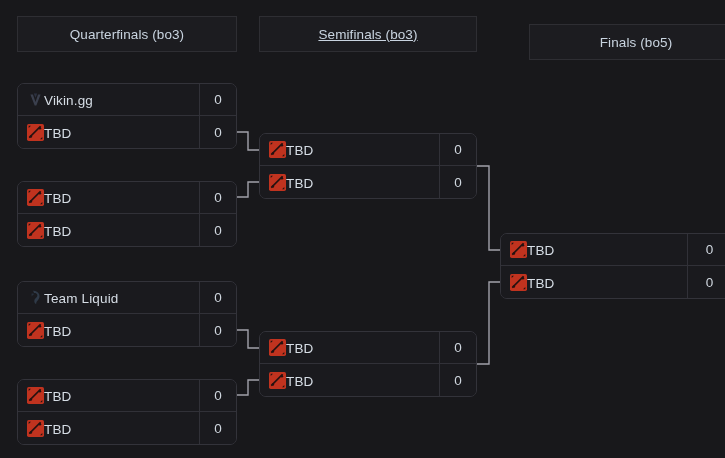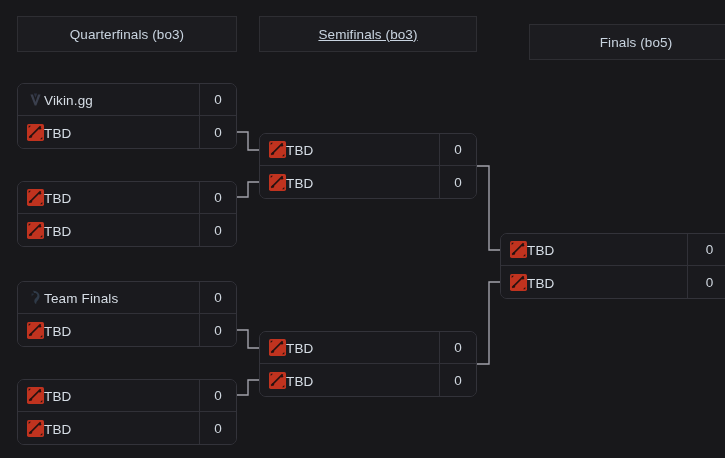--- a/index.html
+++ b/index.html
@@ -215,21 +215,21 @@
         <span class="team-logo">
           <svg viewBox="0 0 20 20" width="17" height="17">
             <path d="M6.5 2.2 C9.5 1.6 13 3.2 14.3 6.2 C15.4 8.8 14.6 11.6 12.6 13.4
                      C11.3 14.6 10.6 16 10.8 17.8 C9.2 17 8.4 15.4 8.6 13.7
                      C8.8 11.9 10.2 10.9 11.3 9.8 C12.3 8.8 12.5 7.4 11.8 6.3
                      C11 5 9.3 4.4 7.9 4.9 C8.6 3.8 7.6 2.8 6.5 2.2 Z" fill="#2f3a48"></path>
             <path d="M5.4 5.4 C6.6 4.9 8 5.2 8.8 6.2 C7.4 6.6 6.2 7.6 5.8 9
                      C5.3 7.8 5.1 6.5 5.4 5.4 Z" fill="#27303c"></path>
           </svg>
         </span>
-        <span class="team-name">Team Finals</span>
+        <span class="team-name">Team Liquid</span>
       </div>
       <div class="team-score">0</div>
     </div>
     <div class="team-row">
       <div class="team-main">
         <span class="team-logo">
           <svg viewBox="0 0 20 20" width="17" height="17">
             <rect x="0" y="0" width="20" height="20" rx="2" fill="#c0331f"></rect>
             <path d="M3.2 16.8 L16.8 3.2 L15.2 2 L2 15.2 Z" fill="#241110"></path>
             <path d="M2 4.6 L2 2 L4.6 2 Z" fill="#241110"></path>

